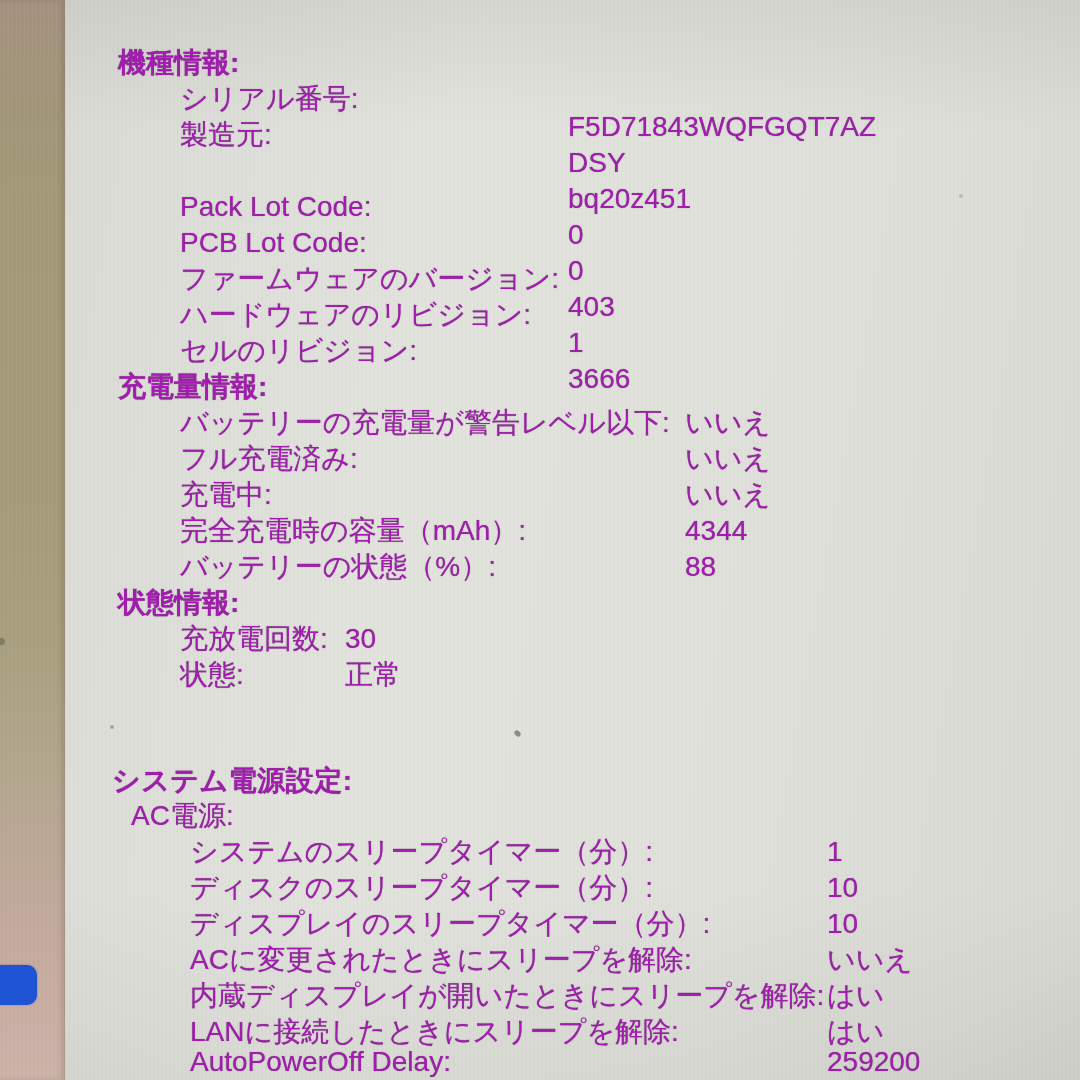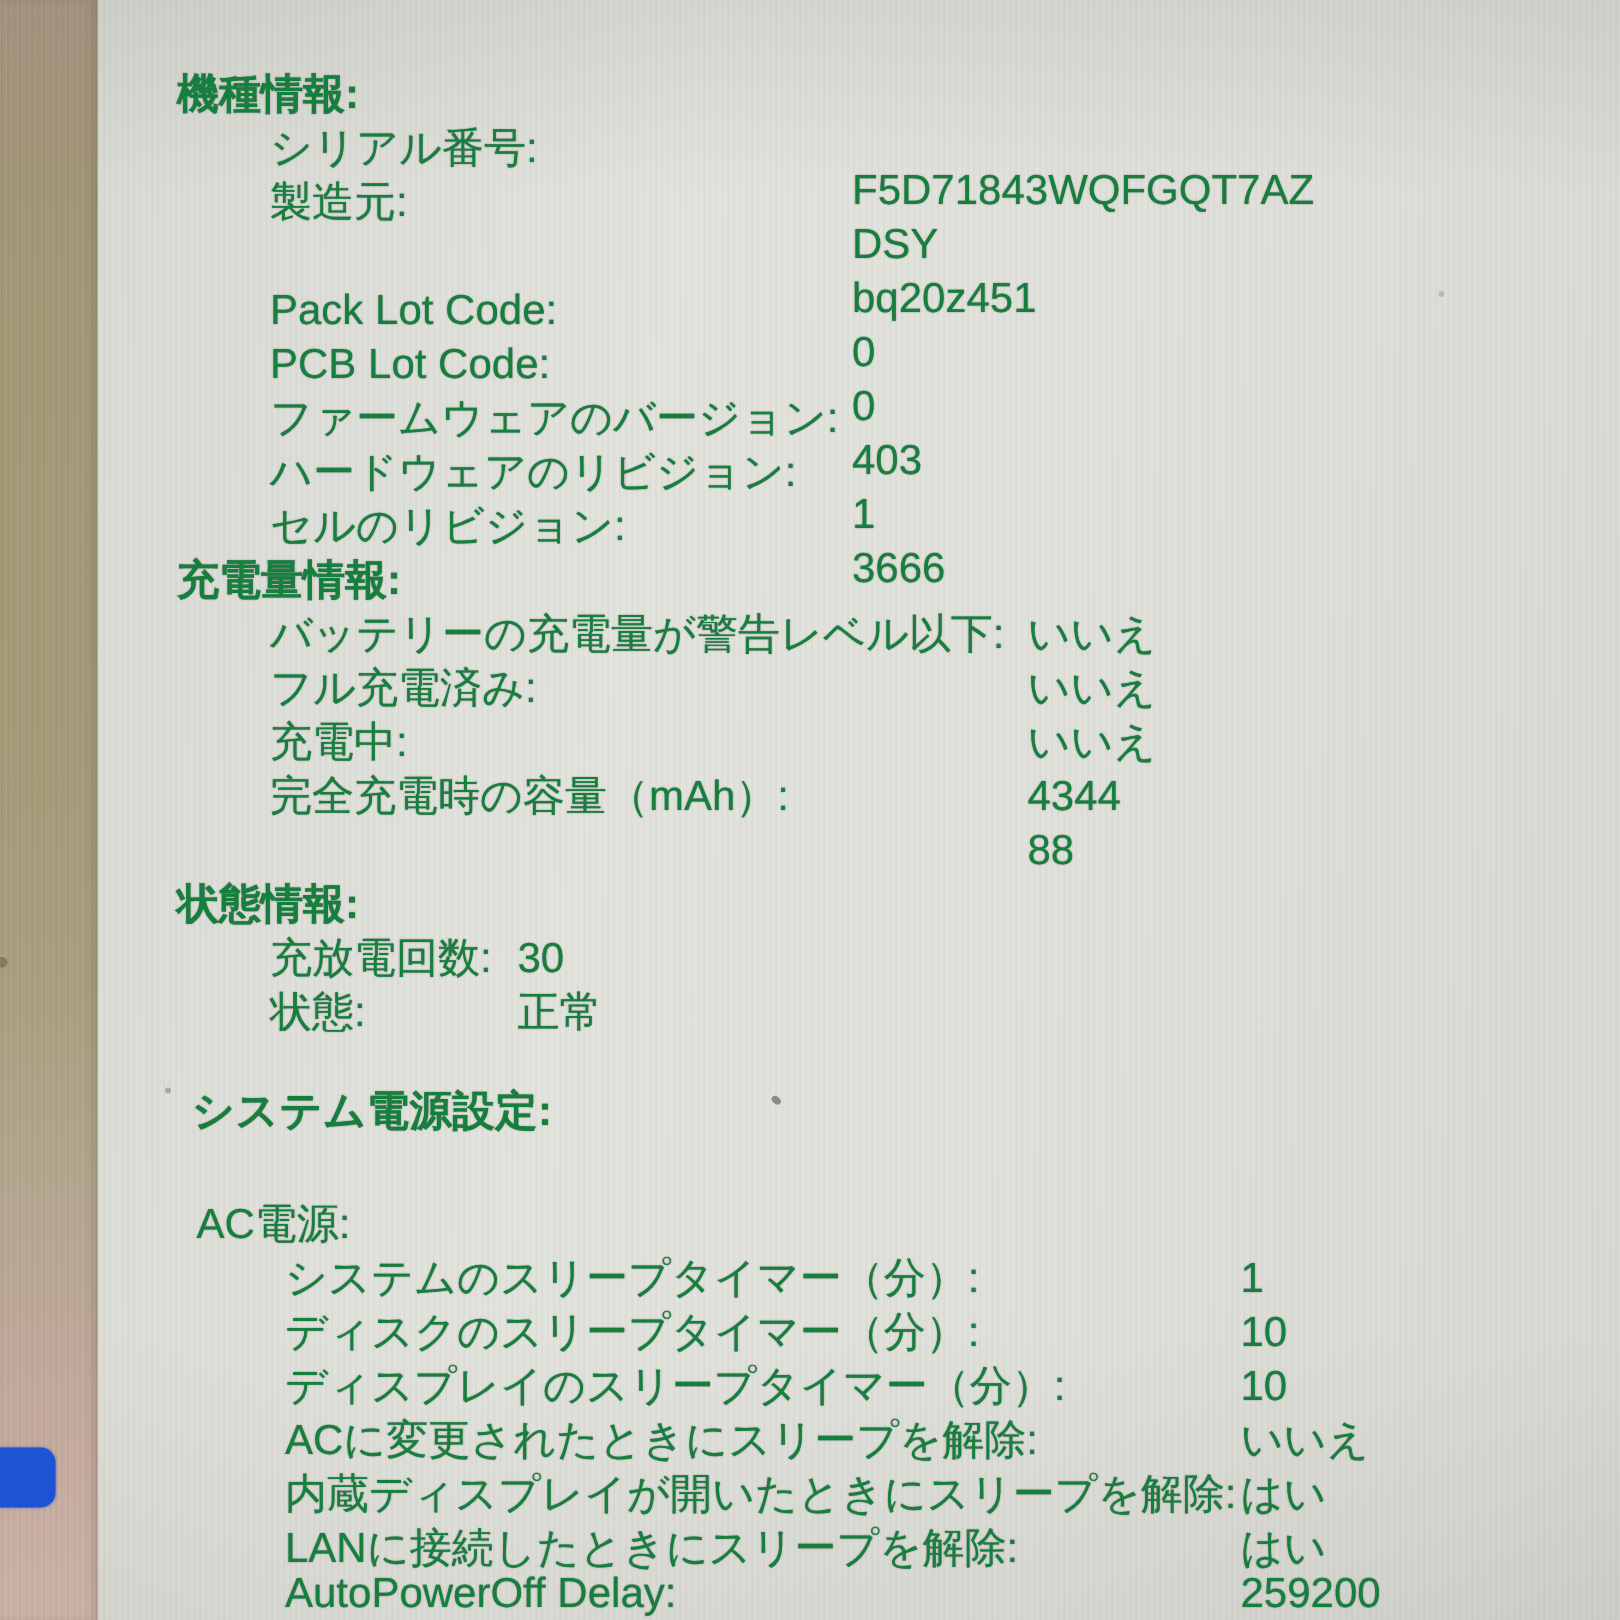--- a/index.html
+++ b/index.html
@@ -31,42 +31,42 @@
   .blue-frag{
     position:absolute;left:0;top:965px;width:37px;height:40px;
     border-radius:0 10px 10px 0;
     box-shadow:0 0 2px rgba(40,80,200,0.55);
   }
   
   .report{position:absolute;inset:0;color:#2e2e2e;filter:blur(0.3px);}
   .row{position:absolute;left:0;width:1080px;height:36px;line-height:36px;font-size:28px;}
   .row span{position:absolute;white-space:nowrap;text-shadow:0 0 1px rgba(50,50,50,0.65);}
   .t1{left:118px;font-weight:700;}
-  .t3{left:128px;font-weight:700;letter-spacing:0.5px;text-shadow:0 0 1.4px rgba(40,40,40,0.9);}
+  .t3{left:112px;font-weight:700;letter-spacing:0.5px;text-shadow:0 0 1.4px rgba(40,40,40,0.9);margin-top:40px;}
   .t-ac{left:131px;}
   .sub{left:180px;}
   .sub-ac{left:190px;}
   .v0{left:568px;margin-top:28px;}
   .v1{left:685px;}
   .v2{left:345px;}
   .v4{left:827px;}
   .speck{position:absolute;background:#4a463c;border-radius:50%;}
   .speck.s1{left:514px;top:731px;width:7px;height:5px;opacity:0.55;transform:rotate(40deg);}
   .speck.s2{left:110px;top:725px;width:4px;height:4px;opacity:0.35;}
   .speck.s3{left:0;top:638px;width:5px;height:7px;opacity:0.4;border-radius:0 4px 4px 0;}
   .speck.s4{left:959px;top:194px;width:4px;height:4px;opacity:0.22;}
 </style>
 </head>
 <body>
 
 <div class="screen"></div>
 <div class="left-strip"></div>
 <div class="blue-frag" style="background: rgb(30, 83, 212);"></div>
 
-<div class="report" style="color: #15803d;">
+<div class="report" style="color: #a21caf;">
 
   <div class="row" style="top:45px">
       <span class="t1">機種情報:</span>
     </div>
   <div class="row" style="top:81px">
       <span class="sub">シリアル番号:</span>
       <span class="v0">F5D71843WQFGQT7AZ</span>
     </div>
   <div class="row" style="top:117px">
       <span class="sub">製造元:</span>
@@ -109,20 +109,21 @@
     </div>
   <div class="row" style="top:477px">
       <span class="sub">充電中:</span>
       <span class="v1">いいえ</span>
     </div>
   <div class="row" style="top:513px">
       <span class="sub">完全充電時の容量（mAh）:</span>
       <span class="v1">4344</span>
     </div>
   <div class="row" style="top:549px">
+      <span class="sub">バッテリーの状態（%）:</span>
       <span class="v1">88</span>
     </div>
 
   <div class="row" style="top:585px">
       <span class="t1">状態情報:</span>
     </div>
   <div class="row" style="top:621px">
       <span class="sub">充放電回数:</span>
       <span class="v2">30</span>
     </div>

